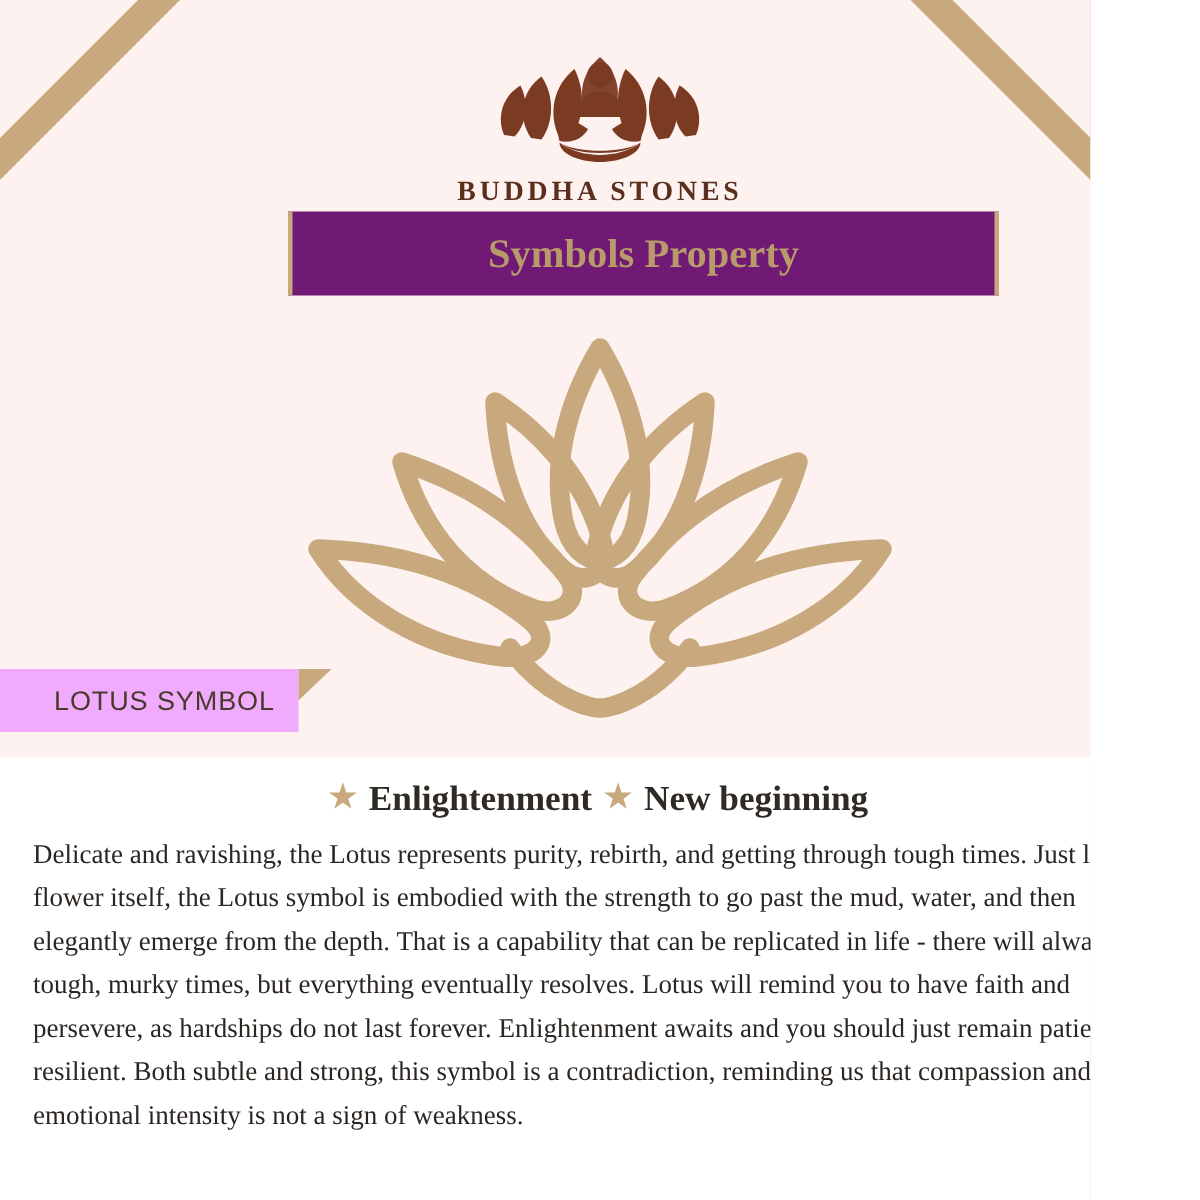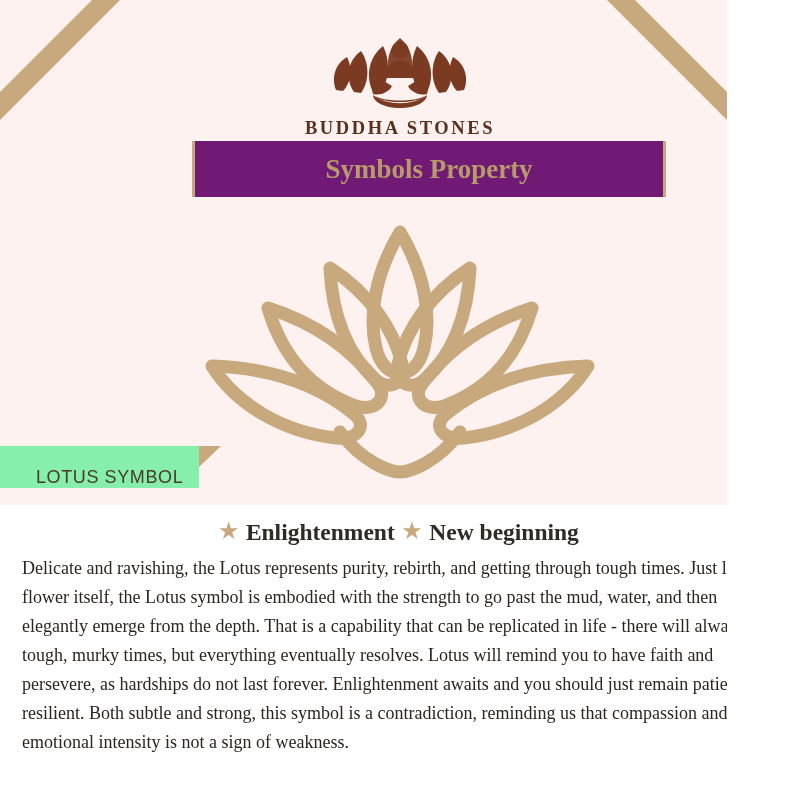--- a/index.html
+++ b/index.html
@@ -145,23 +145,23 @@
   .ribbon {
     position: absolute;
     top: 446px;
     left: 0;
     height: 42px;
     display: flex;
     align-items: center;
   }
   .ribbon-body {
     height: 42px;
-    background: #86efac;
+    background: #f0abfc;
     display: flex;
-    align-items: flex-end;
+    align-items: center;
     padding: 0 16px 0 36px;
     box-sizing: border-box;
   }
   .ribbon-label {
     font-size: 18px;
     letter-spacing: 0.6px;
     color: #4a3a2c;
     font-family: "Liberation Sans", sans-serif;
   }
   .ribbon-tail {

